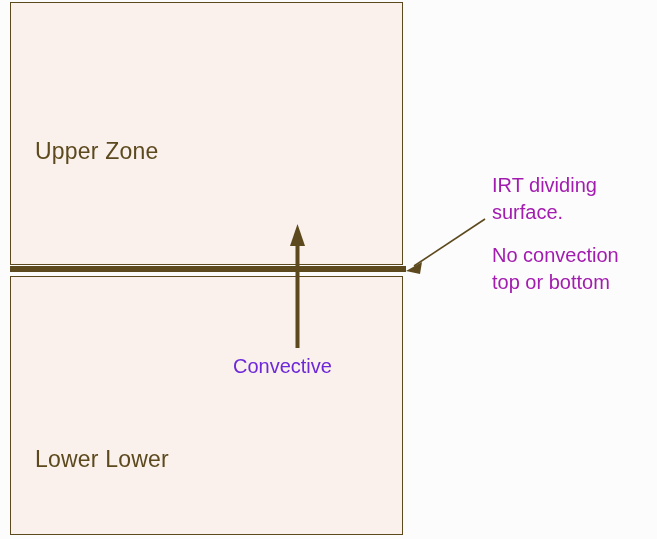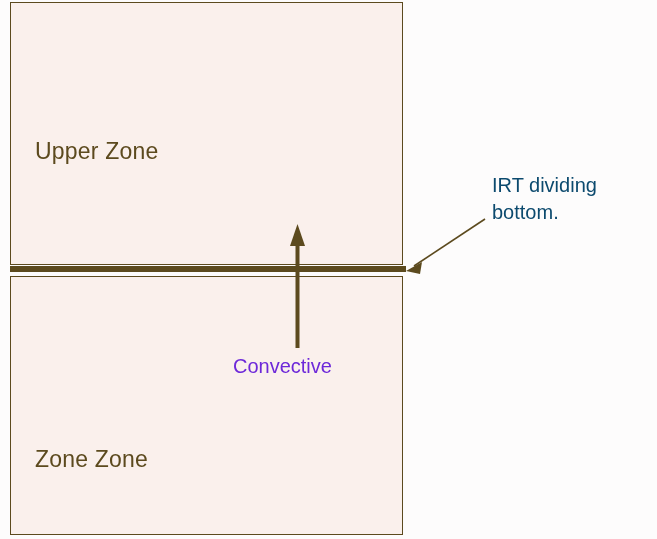--- a/index.html
+++ b/index.html
@@ -82,21 +82,21 @@
   #leader-line {
     position: absolute;
     left: 390px;
     top: 208px;
     width: 100px;
     height: 74px;
     overflow: visible;
   }
   .annotation {
     position: absolute;
-    color: #0c4a6e;
+    color: #a21caf;
     font-size: 20px;
     line-height: 27px;
     white-space: nowrap;
   }
   #irt-annotation {
     left: 484px;
     top: 172px;
   }
   #no-convection-annotation {
     left: 484px;
@@ -109,35 +109,39 @@
 <div id="diagram">
 
   <div id="upper-zone-box" class="zone-box"></div>
 
   <div id="lower-zone-box" class="zone-box"></div>
 
   <div id="dividing-surface-bar"></div>
 
   <div id="upper-zone-label" class="zone-label">Upper Zone</div>
 
-  <div id="lower-zone-label" class="zone-label">Zone Zone</div>
+  <div id="lower-zone-label" class="zone-label">Lower Lower</div>
 
   <svg id="plume-arrow" viewBox="0 0 40 126" xmlns="http://www.w3.org/2000/svg">
     <line x1="19.5" y1="126" x2="19.5" y2="14" stroke="#5c4a1e" stroke-width="4"></line>
     <polygon points="19.5,2 12,24 27,24" fill="#5c4a1e"></polygon>
   </svg>
 
   <div id="convective-plumes-label" class="plume-label">
     <div>Convective</div>
   </div>
 
   <svg id="leader-line" viewBox="0 0 100 74" xmlns="http://www.w3.org/2000/svg">
     <line x1="87" y1="11" x2="16" y2="58" stroke="#5c4a1e" stroke-width="1.6"></line>
     <polygon points="8,63 24,54 22,66" fill="#5c4a1e"></polygon>
   </svg>
 
   <div id="irt-annotation" class="annotation">
     <div>IRT dividing</div>
-    <div>bottom.</div>
+    <div>surface.</div>
   </div>
 
+  <div id="no-convection-annotation" class="annotation">
+    <div>No convection</div>
+    <div>top or bottom</div>
+  </div>
 
 </div>
 
 </body></html>

